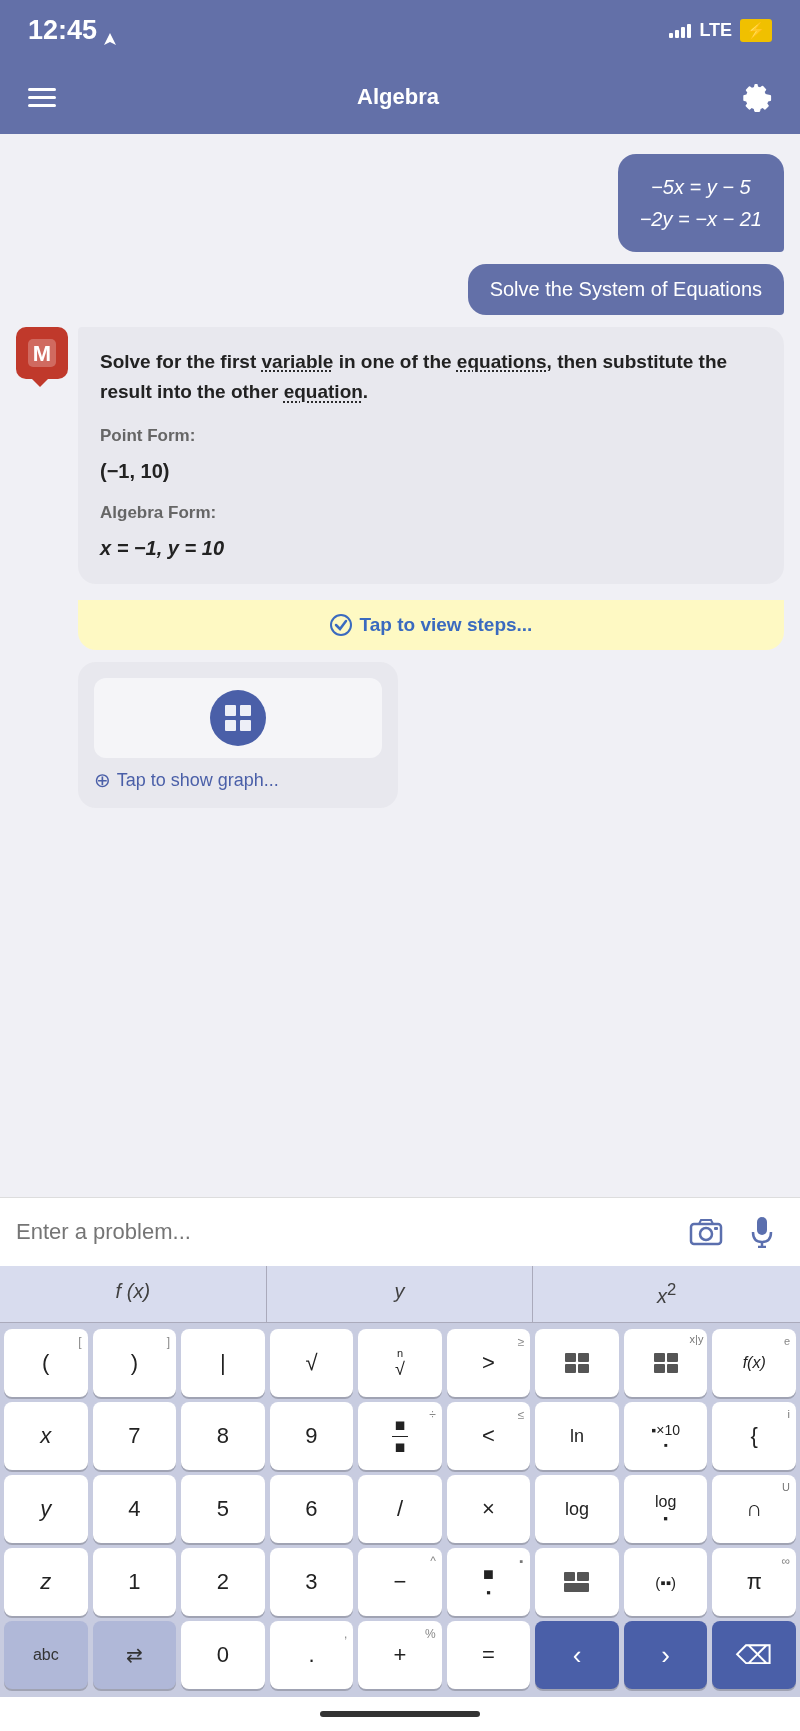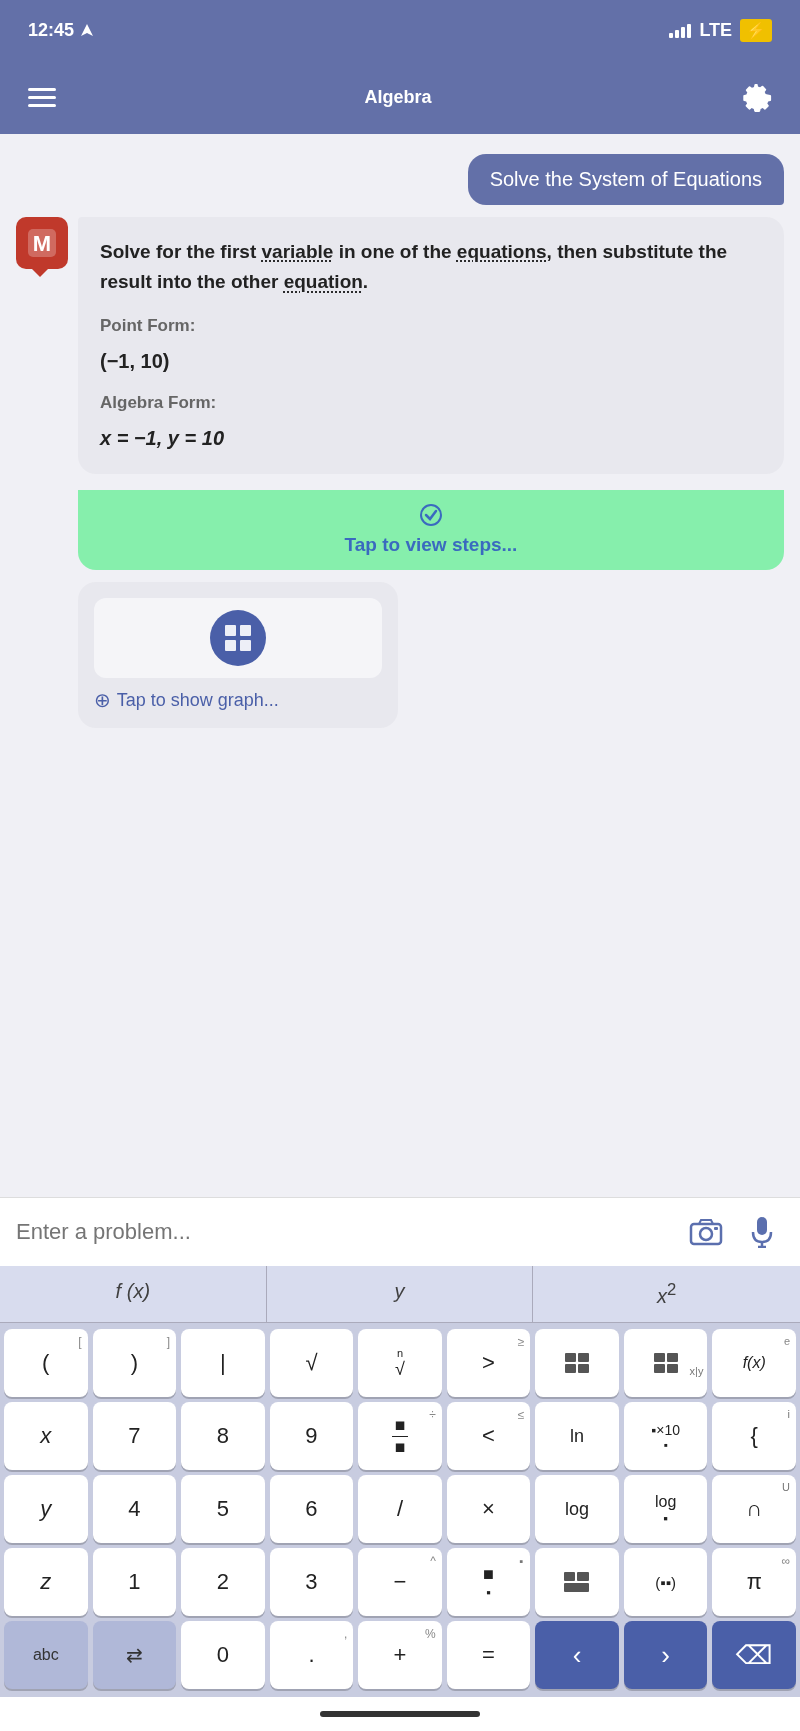--- a/index.html
+++ b/index.html
@@ -18,24 +18,24 @@
       background: #6370a8;
       height: 60px;
       display: flex;
       align-items: center;
       justify-content: space-between;
       padding: 0 28px;
       color: white;
       flex-shrink: 0;
     }
     .status-time {
-      font-size: 18px;
+      font-size: 27px;
       font-weight: 600;
       display: flex;
-      align-items: center;
+      align-items: flex-end;
       gap: 6px;
     }
     .status-right {
       display: flex;
       align-items: center;
       gap: 8px;
       font-size: 18px;
     }
     .signal-bars {
       display: flex;
@@ -54,21 +54,21 @@
       background: #6370a8;
       height: 74px;
       display: flex;
       align-items: center;
       justify-content: space-between;
       padding: 0 28px;
       color: white;
       flex-shrink: 0;
     }
     .header-title {
-      font-size: 18px;
+      font-size: 22px;
       font-weight: 700;
     }
     .hamburger-icon {
       display: flex;
       flex-direction: column;
       gap: 5px;
       cursor: pointer;
     }
     .hamburger-icon span {
       display: block;
@@ -179,33 +179,32 @@
       font-size: 20px;
       margin: 6px 0 0 0;
       display: block;
     }
     .bot-bubble .math-italic {
       font-style: italic;
     }
 
     
     .tap-steps {
-      background: #86efac;
+      background: #fef9c3;
       border-radius: 0 0 18px 18px;
       padding: 14px;
       text-align: center;
       color: #3a6abf;
       font-size: 19px;
       display: flex;
       align-items: center;
       justify-content: center;
       gap: 8px;
       cursor: pointer;
       margin-top: 0;
-      flex-direction: column;
     }
 
     
     .graph-container {
       background: #e8e8ee;
       border-radius: 18px;
       padding: 16px;
       margin-left: 62px;
       width: 320px;
     }
@@ -395,20 +394,30 @@
   </div>
   <span class="header-title">Algebra</span>
   <svg class="gear-icon" viewBox="0 0 32 32" fill="white">
     <path d="M16 10a6 6 0 1 0 0 12A6 6 0 0 0 16 10zm0 10a4 4 0 1 1 0-8 4 4 0 0 1 0 8z"></path>
     <path d="M27.7 13.4l-2.1-.4a10 10 0 0 0-.9-2.1l1.3-1.7a1 1 0 0 0-.1-1.3l-2.8-2.8a1 1 0 0 0-1.3-.1l-1.7 1.3a10 10 0 0 0-2.1-.9l-.4-2.1A1 1 0 0 0 16.6 3h-1.2a1 1 0 0 0-1 .8l-.4 2.1a10 10 0 0 0-2.1.9L10.2 5.5a1 1 0 0 0-1.3.1L6.1 8.4a1 1 0 0 0-.1 1.3l1.3 1.7a10 10 0 0 0-.9 2.1l-2.1.4A1 1 0 0 0 3.3 15v4a1 1 0 0 0 .8 1l2.1.4a10 10 0 0 0 .9 2.1l-1.3 1.7a1 1 0 0 0 .1 1.3l2.8 2.8a1 1 0 0 0 1.3.1l1.7-1.3a10 10 0 0 0 2.1.9l.4 2.1a1 1 0 0 0 1 .8h4a1 1 0 0 0 1-.8l.4-2.1a10 10 0 0 0 2.1-.9l1.7 1.3a1 1 0 0 0 1.3-.1l2.8-2.8a1 1 0 0 0 .1-1.3l-1.3-1.7a10 10 0 0 0 .9-2.1l2.1-.4a1 1 0 0 0 .8-1v-4a1 1 0 0 0-.9-.9z"></path>
   </svg>
 </div>
 
 <div class="chat-area">
 
+  <div class="user-bubble-container">
+    <div class="user-bubble">
+      <span class="equation">
+        −5<em>x</em> = <em>y</em> − 5
+      </span>
+      <span class="equation">
+        −2<em>y</em> = −<em>x</em> − 21
+      </span>
+    </div>
+  </div>
 
   <div class="user-bubble-container">
     <div class="solve-bubble">Solve the System of Equations</div>
   </div>
 
   <div class="bot-container">
     <div class="bot-avatar">
       <svg width="36" height="36" viewBox="0 0 36 36">
         <rect x="4" y="4" width="28" height="28" rx="5" fill="white" opacity="0.25"></rect>
         <text x="18" y="26" text-anchor="middle" font-size="22" font-weight="900" fill="white">M</text>
@@ -511,21 +520,21 @@
       </button>
       <button class="kb-key" style="font-size:20px;">
         <svg width="26" height="22" viewBox="0 0 26 22">
           <rect x="1" y="1" width="11" height="9" rx="1" fill="#555"></rect>
           <rect x="14" y="1" width="11" height="9" rx="1" fill="#555"></rect>
           <rect x="1" y="12" width="11" height="9" rx="1" fill="#555"></rect>
           <rect x="14" y="12" width="11" height="9" rx="1" fill="#555"></rect>
         </svg>
       </button>
       <button class="kb-key" style="font-size:14px;">
-        <span style="position:absolute;top:4px;right:4px;font-size:11px;color:#777;margin-top:32px;">x|y</span>
+        <span style="position:absolute;top:4px;right:4px;font-size:11px;color:#777;">x|y</span>
         <svg width="26" height="22" viewBox="0 0 26 22">
           <rect x="1" y="1" width="11" height="9" rx="1" fill="#555"></rect>
           <rect x="14" y="1" width="11" height="9" rx="1" fill="#555"></rect>
           <rect x="1" y="12" width="11" height="9" rx="1" fill="#555"></rect>
           <rect x="14" y="12" width="11" height="9" rx="1" fill="#555"></rect>
         </svg>
       </button>
       <button class="kb-key" style="font-size:16px;">
         <span class="super" style="font-size:11px;">e</span>
         <em>f(x)</em>

